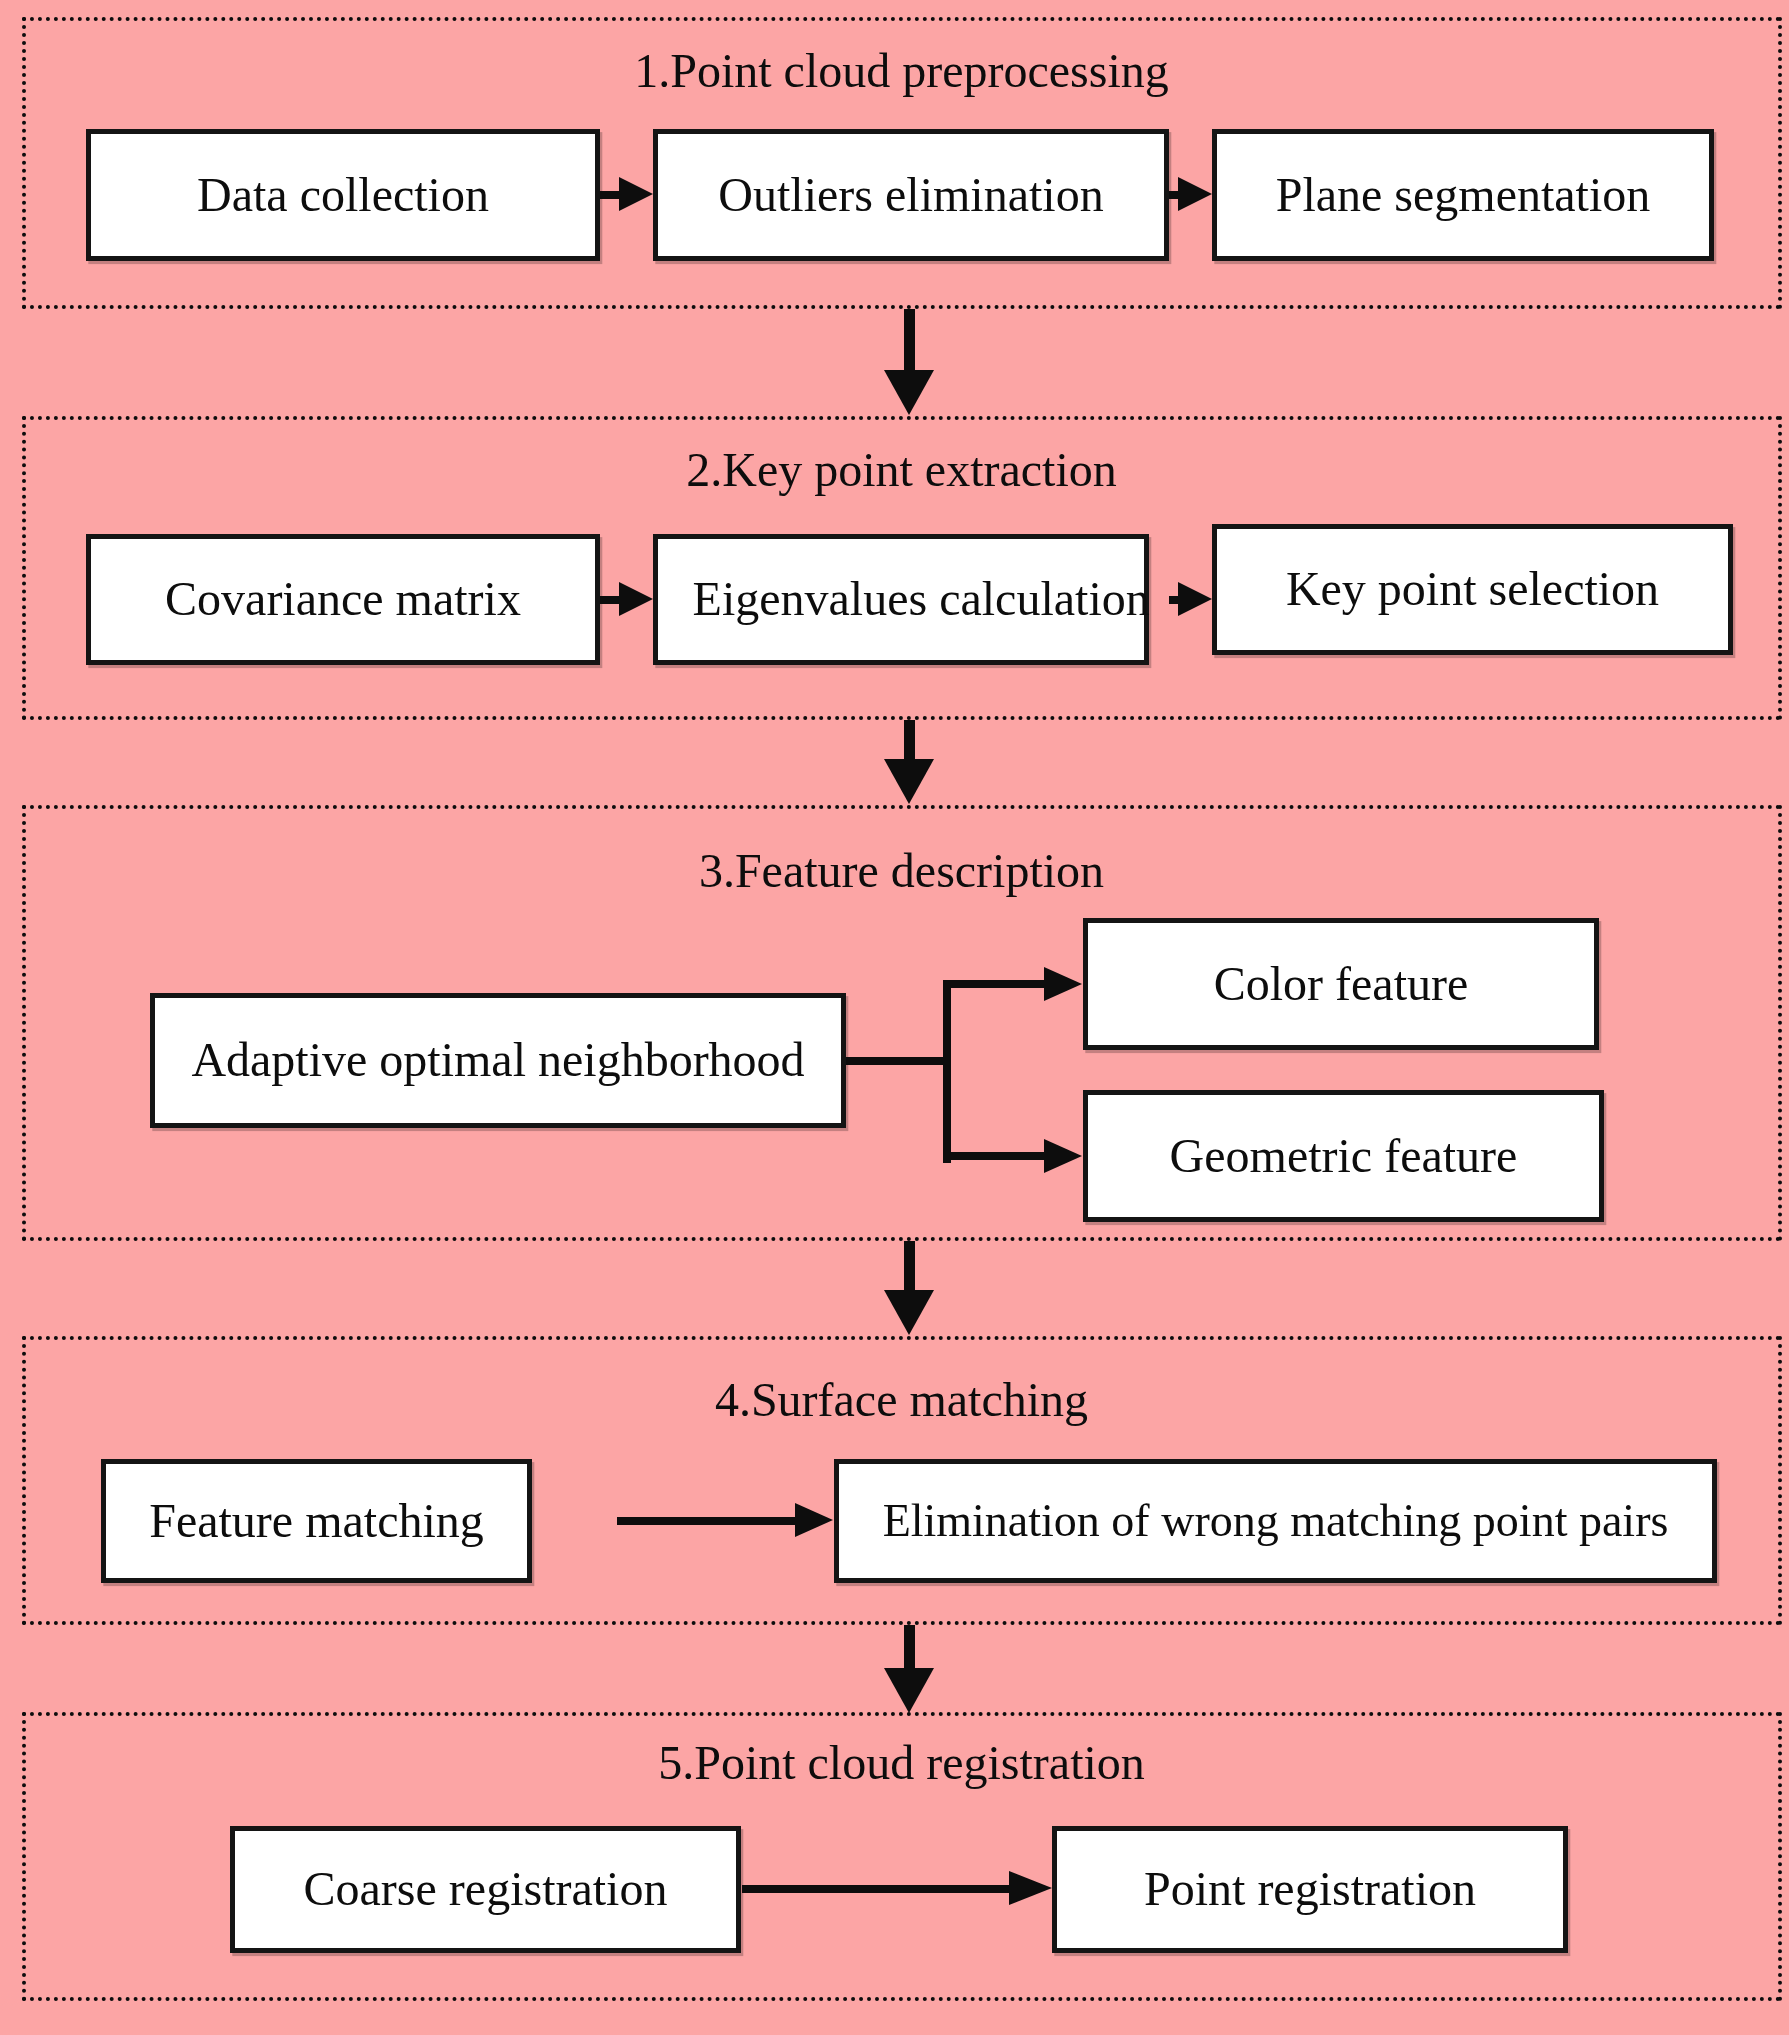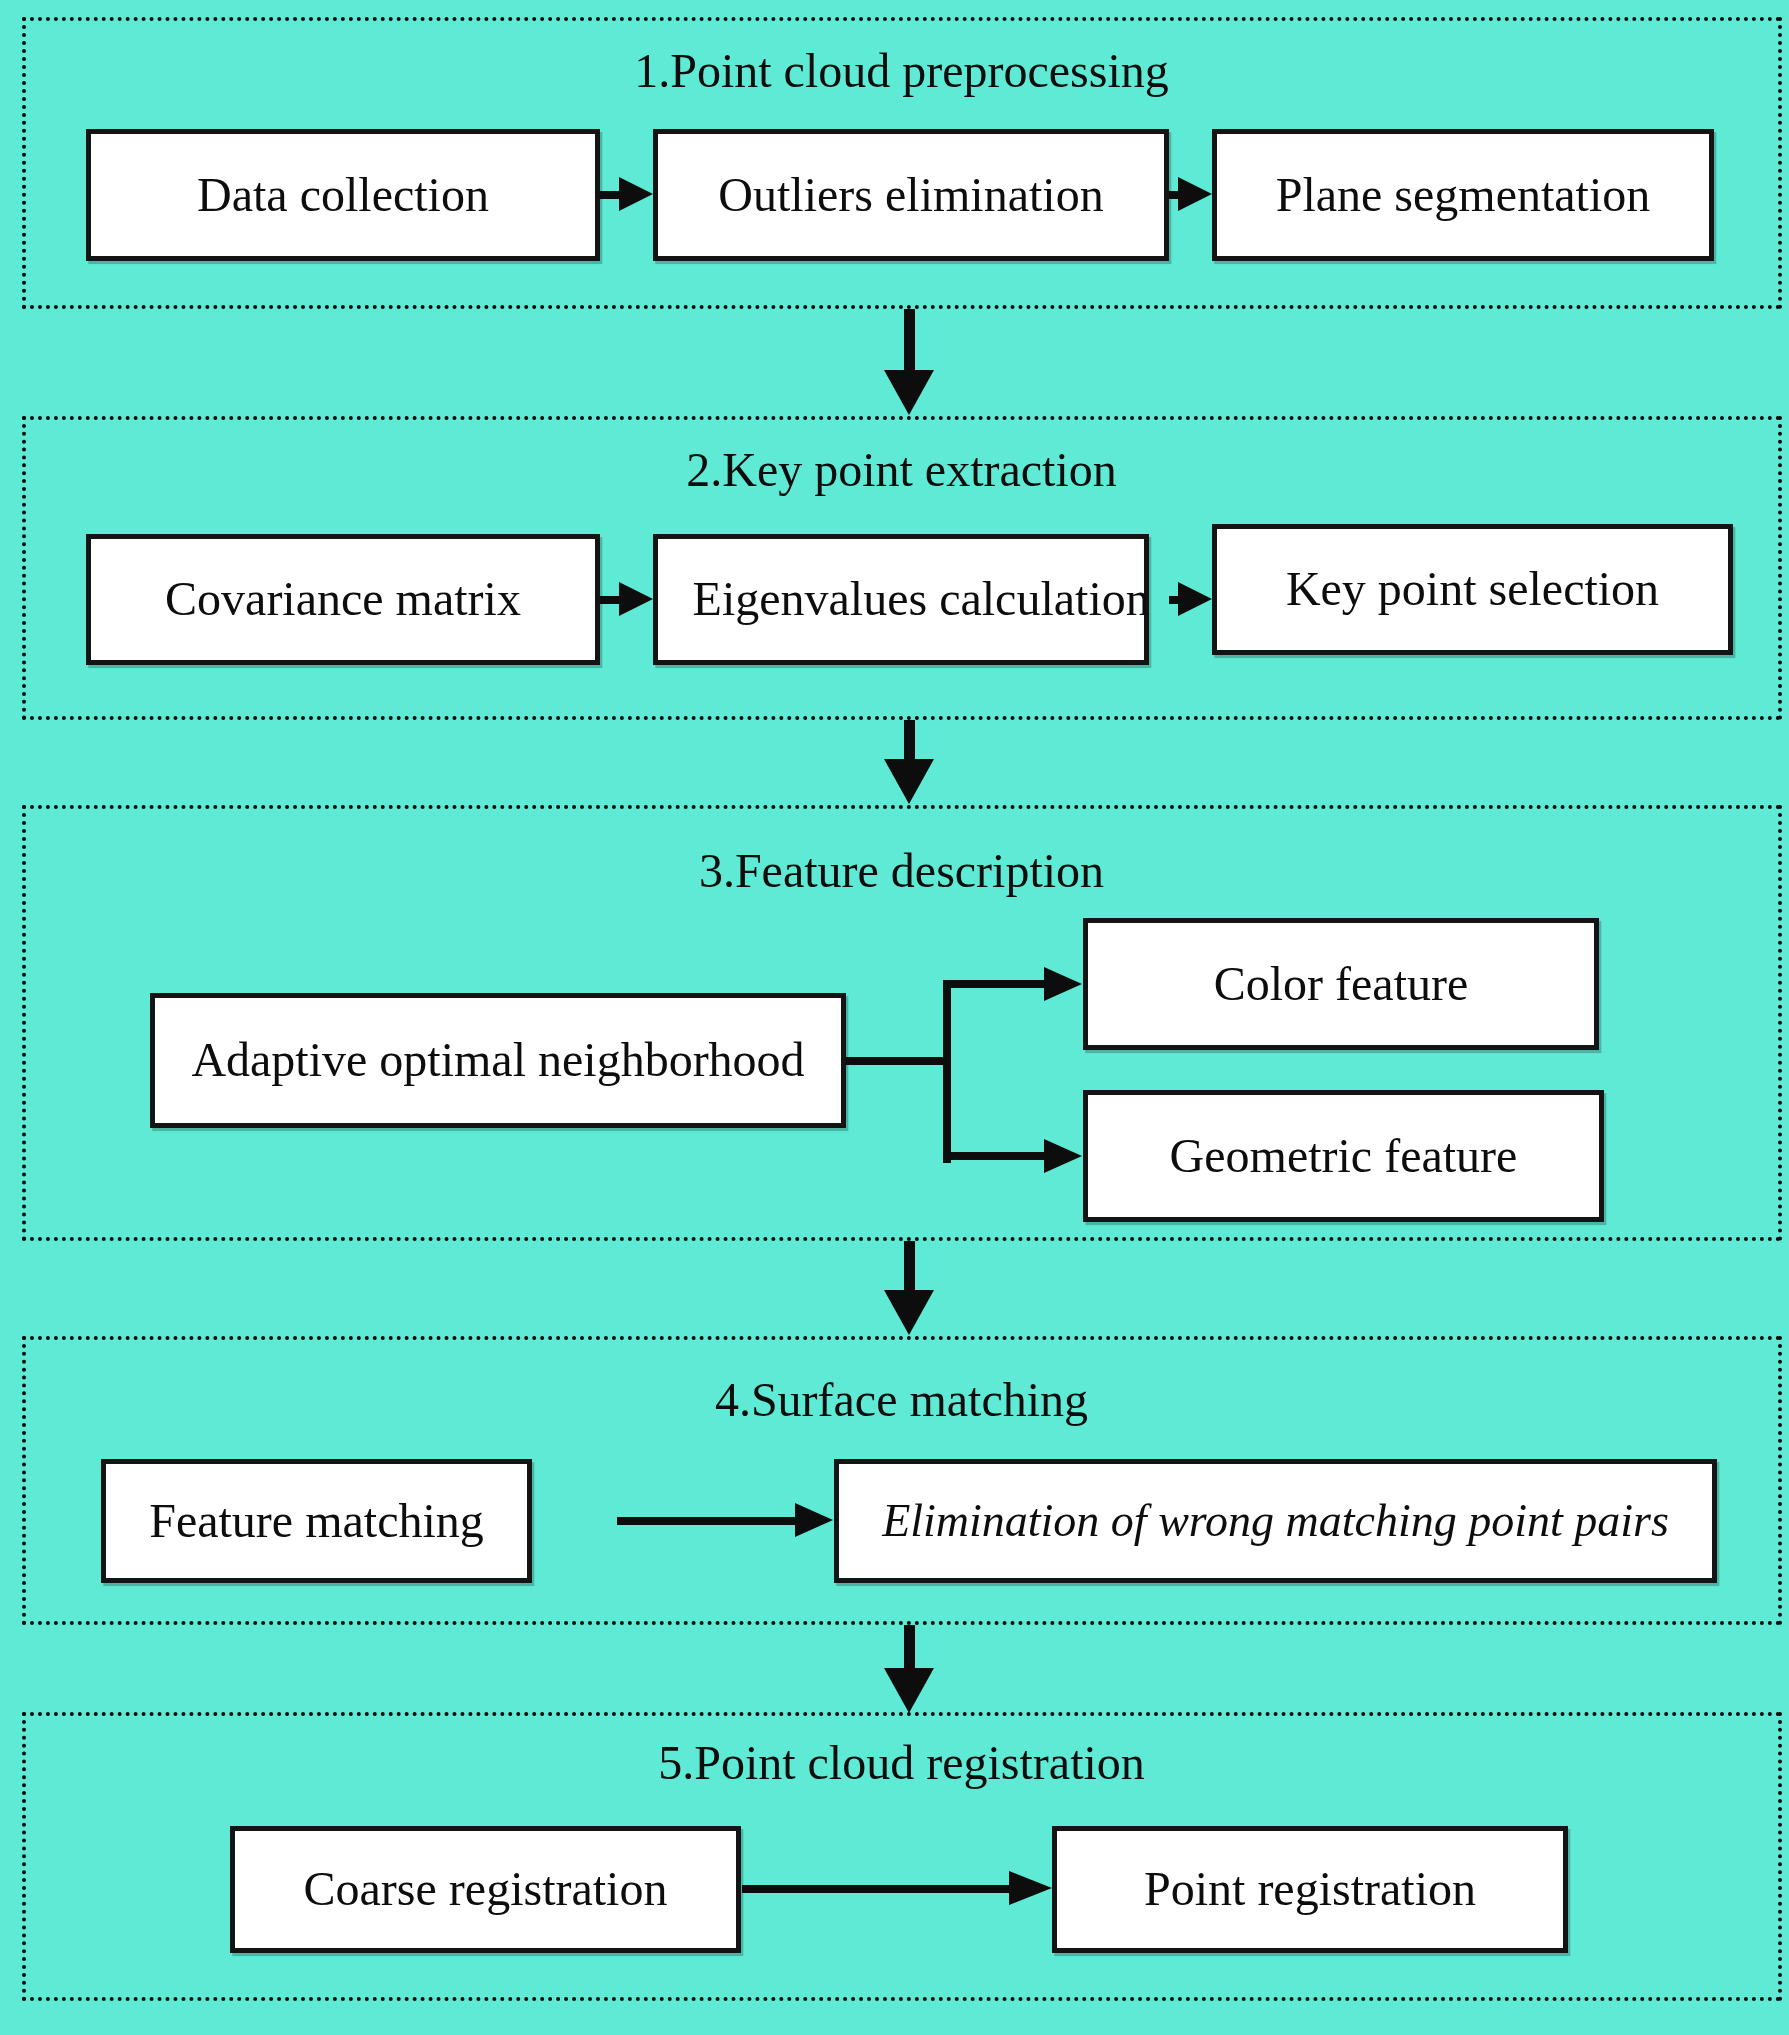--- a/index.html
+++ b/index.html
@@ -4,21 +4,21 @@
 <style>
   html, body {
     margin: 0;
     padding: 0;
     background: #ffffff;
   }
   .page {
     position: relative;
     width: 1790px;
     height: 2035px;
-    background: #5eead4;
+    background: #fca5a5;
     font-family: "Liberation Serif", "DejaVu Serif", serif;
     color: #0d0d0d;
     overflow: hidden;
   }
   .stage {
     position: absolute;
     border: 4.6px dotted #0d0d0d;
     background: transparent;
     box-sizing: border-box;
   }
@@ -163,21 +163,21 @@
     <div class="vline" style="left:904px; top:1241px; height:51px;"></div>
     <div class="vhead" style="left:884px; top:1290px;"></div>
   </div>
 
   <div class="stage" style="left:21.5px; top:1336px; width:1760px; height:289px;"></div>
   <div class="stage-title" style="top:1374px;">4.Surface matching</div>
 
   <div class="pbox" style="left:101px; top:1459px; width:431px; height:124px;">
     <span>Feature matching</span>
   </div>
-  <div class="pbox wide" style="left:834px; top:1459px; width:883px; height:124px;font-style:italic;">
+  <div class="pbox wide" style="left:834px; top:1459px; width:883px; height:124px;">
     <span>Elimination of wrong matching point pairs</span>
   </div>
 
   <div>
     <div class="hline" style="left:617px; top:1517px; width:181px;"></div>
     <div class="hhead" style="left:795px; top:1503px; border-left-width:38px;"></div>
   </div>
 
   <div>
     <div class="vline" style="left:904px; top:1625px; height:44px;"></div>

